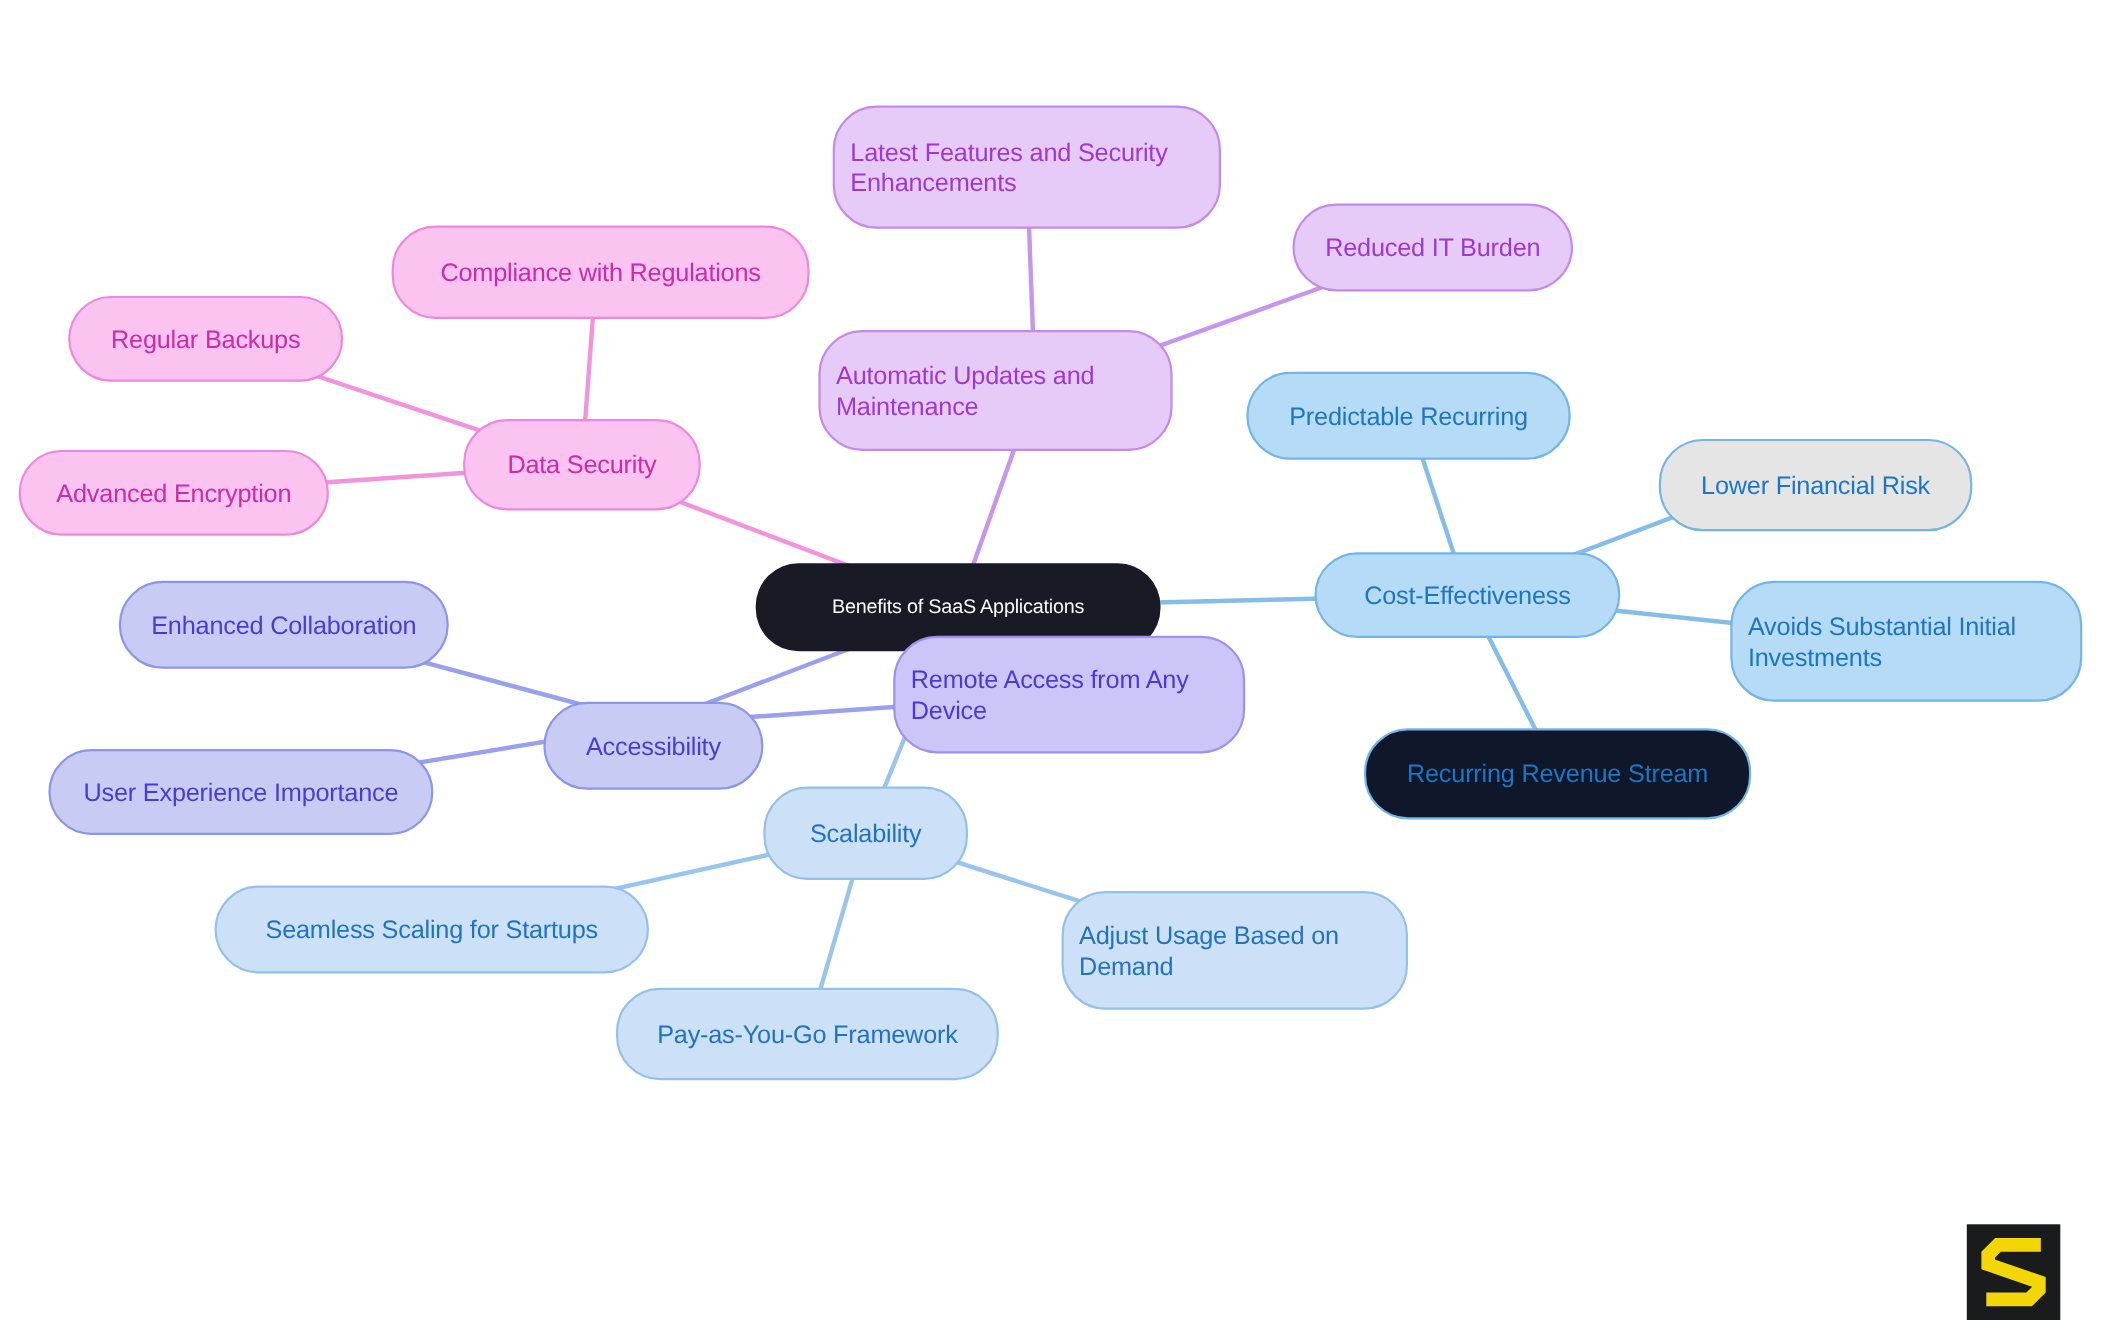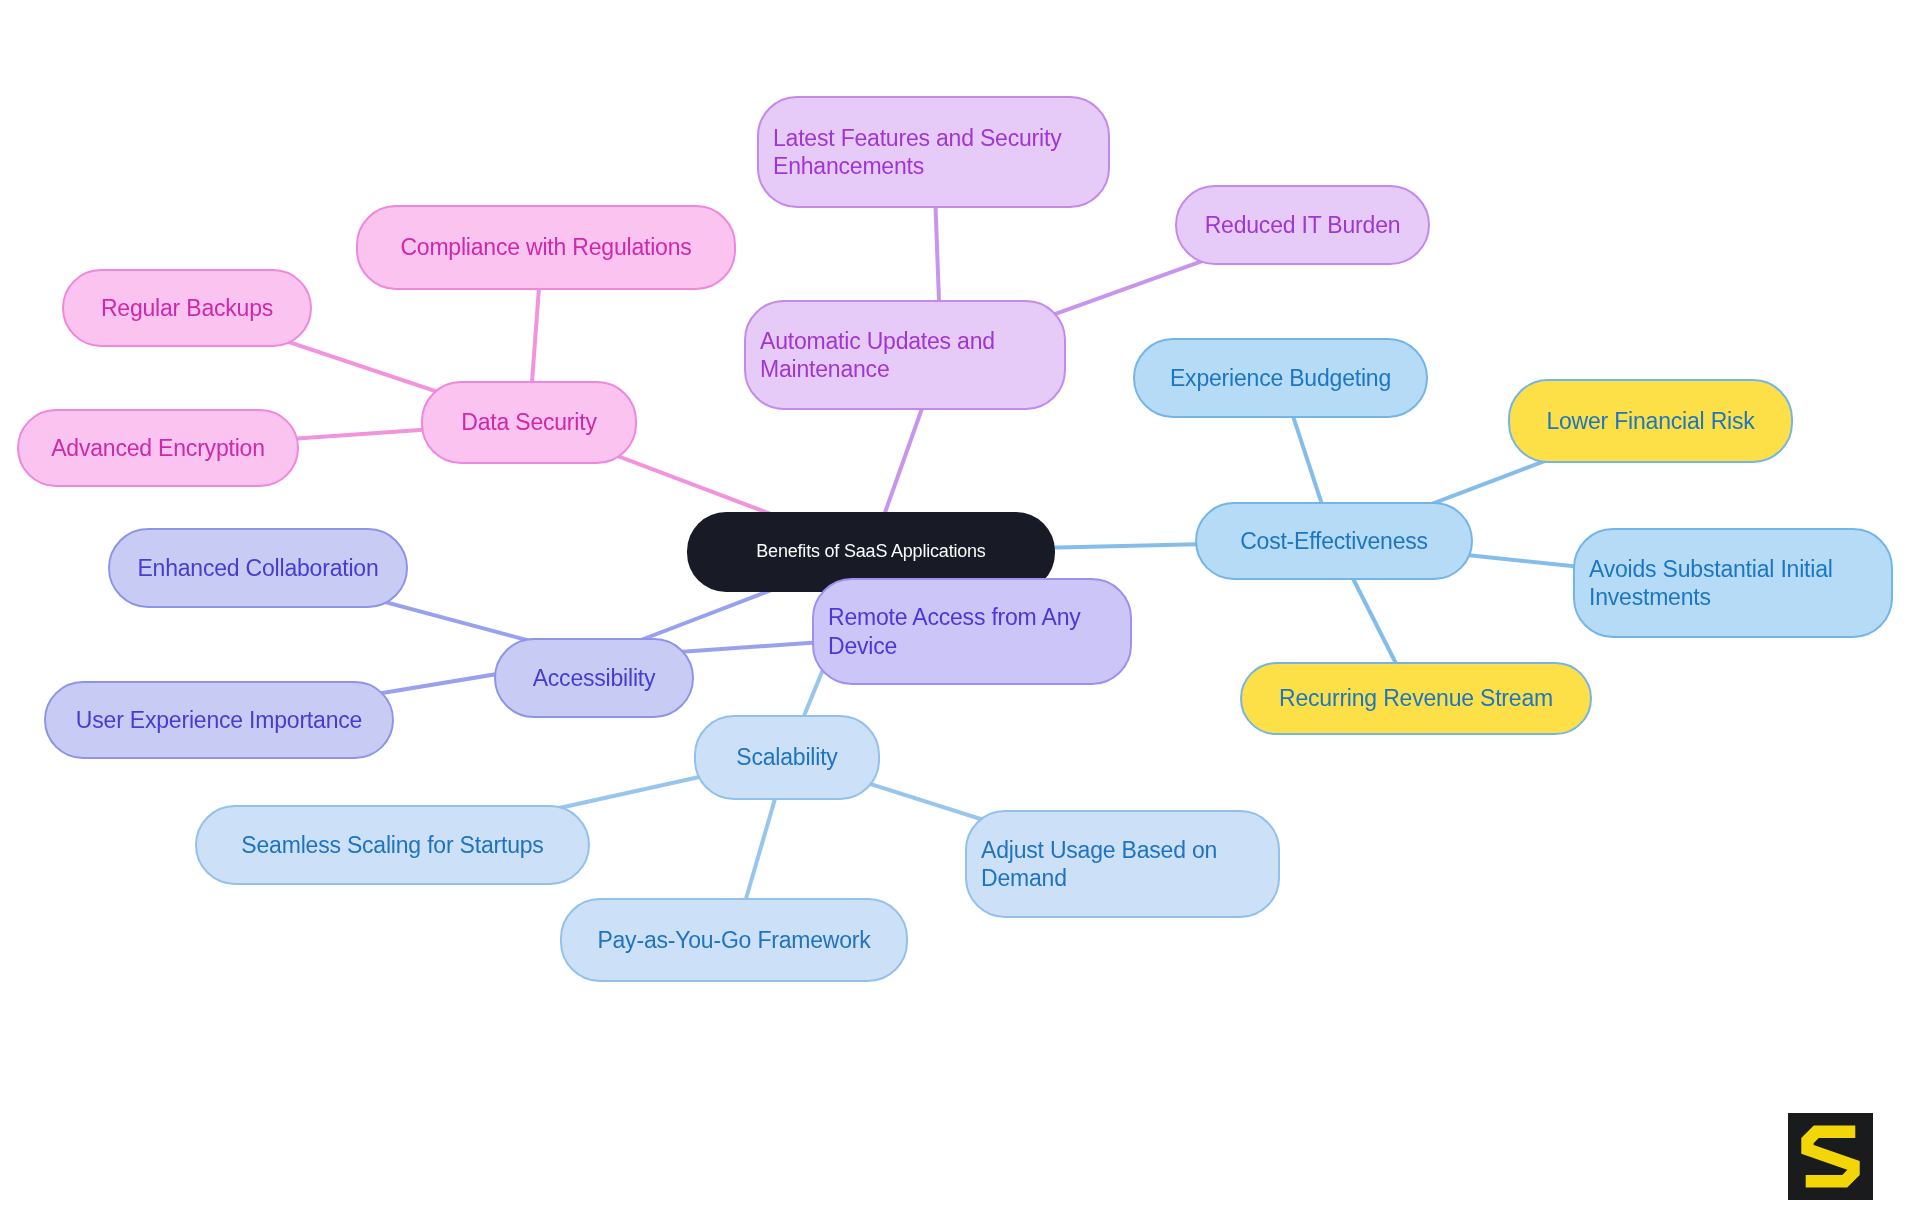--- a/index.html
+++ b/index.html
@@ -66,24 +66,24 @@
   <div id="nodes-layer">
       <div class="node center" style="left: 687px; top: 512px; width: 368px; height: 80px; background: rgb(24, 27, 37); border-color: rgb(24, 27, 37); color: rgb(250, 251, 252);">Benefits of SaaS Applications</div>
       <div class="node" style="left: 421px; top: 381px; width: 216px; height: 83px; background: rgb(250, 195, 240); border-color: rgb(239, 135, 220); color: rgb(206, 41, 167);">Data Security</div>
       <div class="node" style="left: 356px; top: 205px; width: 380px; height: 85px; background: rgb(250, 195, 240); border-color: rgb(239, 135, 220); color: rgb(206, 41, 167);">Compliance with Regulations</div>
       <div class="node" style="left: 62px; top: 269px; width: 250px; height: 78px; background: rgb(250, 195, 240); border-color: rgb(239, 135, 220); color: rgb(206, 41, 167);">Regular Backups</div>
       <div class="node" style="left: 17px; top: 409px; width: 282px; height: 78px; background: rgb(250, 195, 240); border-color: rgb(239, 135, 220); color: rgb(206, 41, 167);">Advanced Encryption</div>
       <div class="node" style="left: 744px; top: 300px; width: 322px; height: 110px; background: rgb(230, 203, 248); border-color: rgb(196, 137, 233); color: rgb(160, 54, 211);">Automatic Updates and Maintenance</div>
       <div class="node" style="left: 757px; top: 96px; width: 353px; height: 112px; background: rgb(230, 203, 248); border-color: rgb(196, 137, 233); color: rgb(160, 54, 211);">Latest Features and Security Enhancements</div>
       <div class="node" style="left: 1175px; top: 185px; width: 255px; height: 80px; background: rgb(230, 203, 248); border-color: rgb(196, 137, 233); color: rgb(160, 54, 211);">Reduced IT Burden</div>
       <div class="node" style="left: 1195px; top: 502px; width: 278px; height: 78px; background: rgb(181, 219, 246); border-color: rgb(116, 181, 232); color: rgb(29, 118, 194);">Cost-Effectiveness</div>
-      <div class="node" style="left: 1133px; top: 338px; width: 295px; height: 80px; background: rgb(181, 219, 246); border-color: rgb(116, 181, 232); color: rgb(29, 118, 194);">Experience Budgeting</div>
-      <div class="node" style="left: 1508px; top: 379px; width: 285px; height: 84px; background: #fde047; border-color: rgb(116, 181, 232); color: rgb(29, 118, 194);">Lower Financial Risk</div>
+      <div class="node" style="left: 1133px; top: 338px; width: 295px; height: 80px; background: rgb(181, 219, 246); border-color: rgb(116, 181, 232); color: rgb(29, 118, 194);">Predictable Recurring</div>
+      <div class="node" style="left: 1508px; top: 399px; width: 285px; height: 84px; background: #e5e5e5; border-color: rgb(116, 181, 232); color: rgb(29, 118, 194);">Lower Financial Risk</div>
       <div class="node" style="left: 1573px; top: 528px; width: 320px; height: 110px; background: rgb(181, 219, 246); border-color: rgb(116, 181, 232); color: rgb(29, 118, 194);">Avoids Substantial Initial Investments</div>
-      <div class="node" style="left: 1240px; top: 662px; width: 352px; height: 73px; background: #fde047; border-color: rgb(116, 181, 232); color: rgb(29, 118, 194);">Recurring Revenue Stream</div>
+      <div class="node" style="left: 1240px; top: 662px; width: 352px; height: 83px; background: #0f172a; border-color: rgb(116, 181, 232); color: rgb(29, 118, 194);">Recurring Revenue Stream</div>
       <div class="node" style="left: 494px; top: 618px; width: 200px; height: 80px; background: rgb(200, 204, 244); border-color: rgb(141, 149, 233); color: rgb(71, 60, 211); margin-top: 20px;">Accessibility</div>
       <div class="node" style="left: 108px; top: 528px; width: 300px; height: 80px; background: rgb(200, 204, 244); border-color: rgb(141, 149, 233); color: rgb(71, 60, 211);">Enhanced Collaboration</div>
       <div class="node" style="left: 44px; top: 681px; width: 350px; height: 78px; background: rgb(200, 204, 244); border-color: rgb(141, 149, 233); color: rgb(71, 60, 211);">User Experience Importance</div>
       <div class="node" style="left: 812px; top: 578px; width: 320px; height: 107px; background: rgb(204, 197, 247); border-color: rgb(161, 143, 240); color: rgb(76, 56, 216);">Remote Access from Any Device</div>
       <div class="node" style="left: 694px; top: 715px; width: 186px; height: 85px; background: rgb(204, 224, 247); border-color: rgb(147, 193, 235); color: rgb(31, 115, 193);">Scalability</div>
       <div class="node" style="left: 195px; top: 805px; width: 395px; height: 80px; background: rgb(204, 224, 247); border-color: rgb(147, 193, 235); color: rgb(31, 115, 193);">Seamless Scaling for Startups</div>
       <div class="node" style="left: 560px; top: 898px; width: 348px; height: 84px; background: rgb(204, 224, 247); border-color: rgb(147, 193, 235); color: rgb(31, 115, 193);">Pay-as-You-Go Framework</div>
       <div class="node" style="left: 965px; top: 810px; width: 315px; height: 108px; background: rgb(204, 224, 247); border-color: rgb(147, 193, 235); color: rgb(31, 115, 193);">Adjust Usage Based on Demand</div>
     </div>
 

